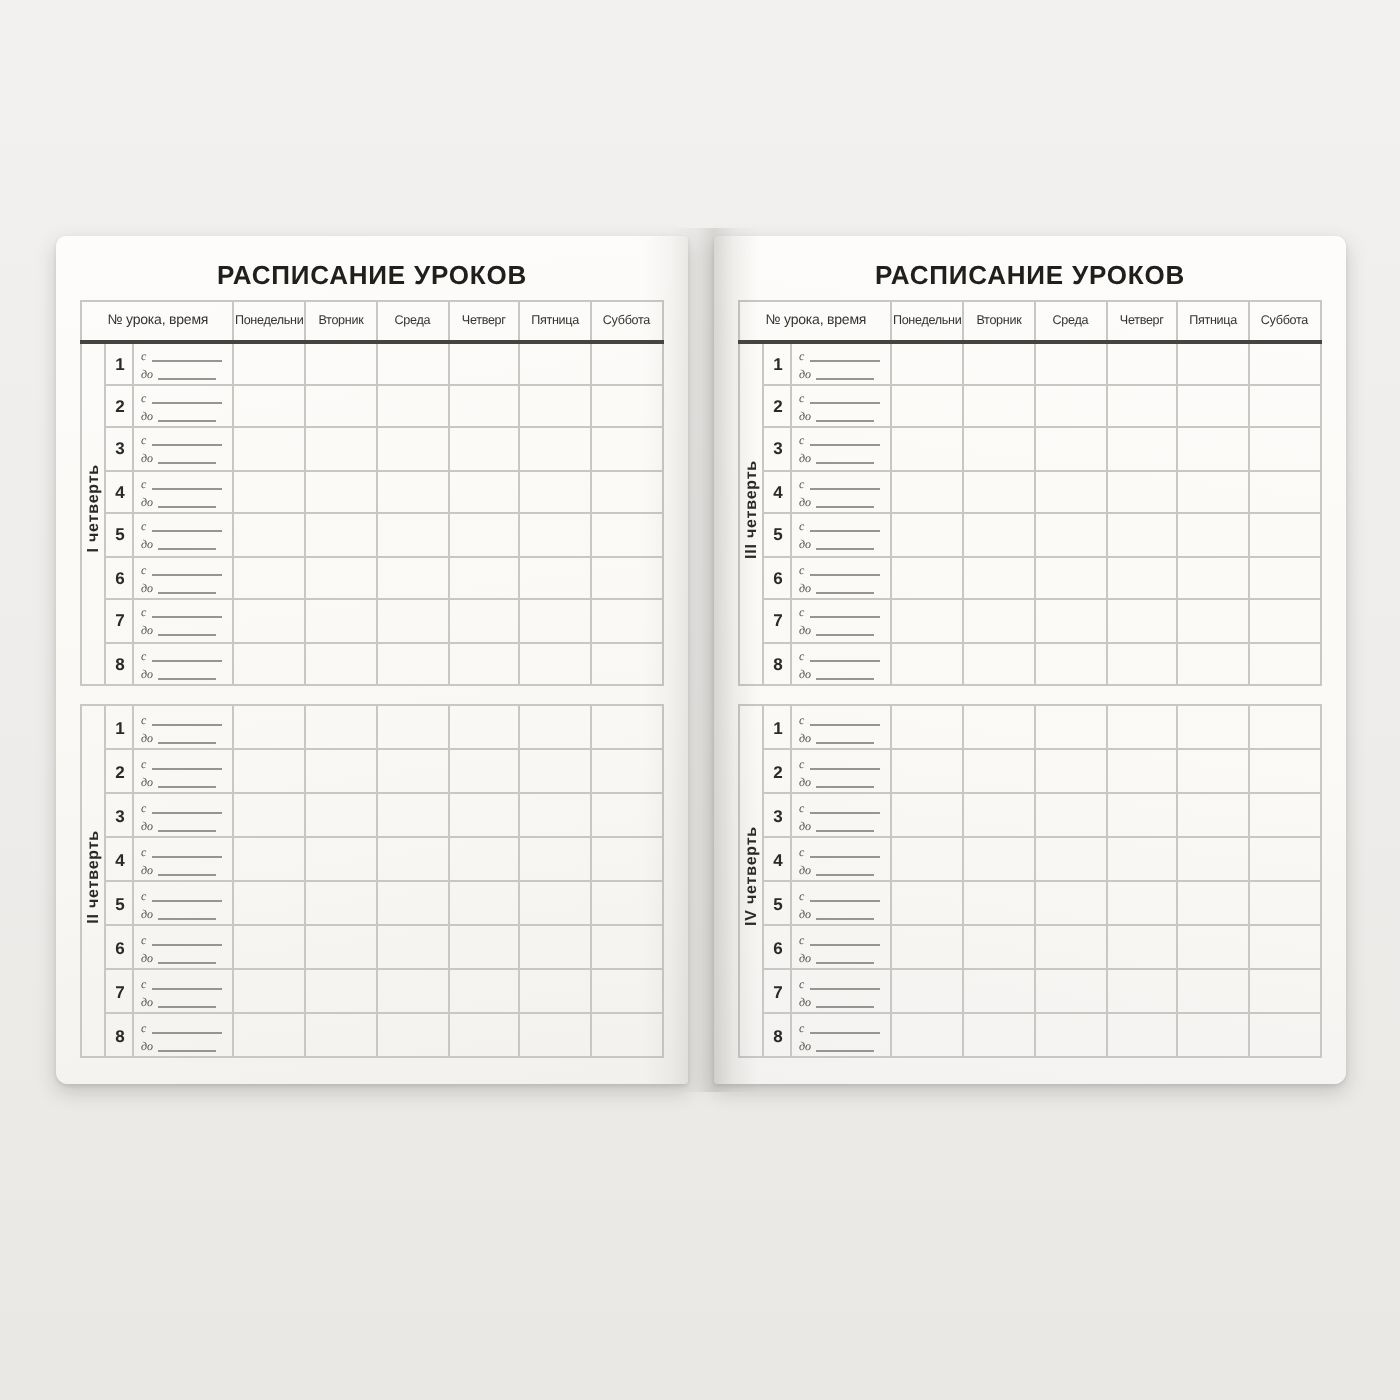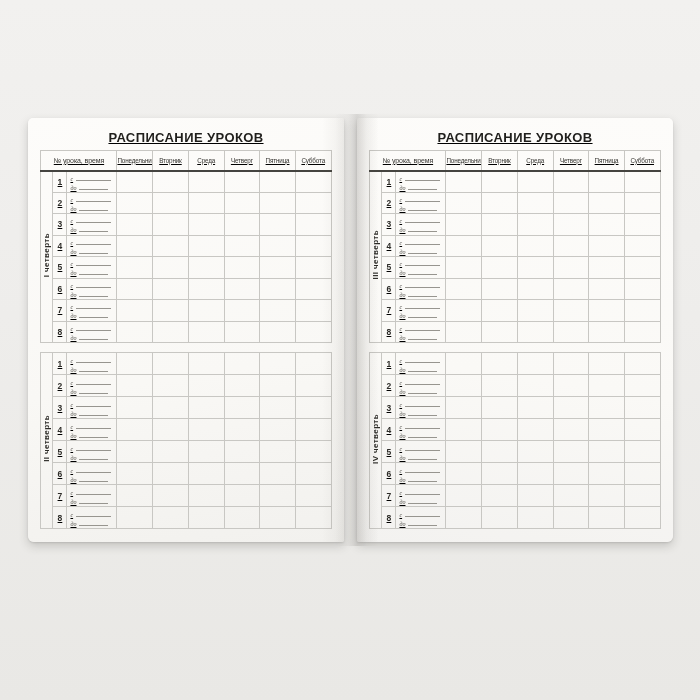--- a/index.html
+++ b/index.html
@@ -12,21 +12,20 @@
   .notebook{
     position:absolute;left:28px;top:118px;width:645px;height:424px;
     display:flex;gap:13px;
   }
   .page{
     position:relative;
     width:316px;height:424px;box-sizing:border-box;
     background:linear-gradient(168deg,#fdfcfa 0%,#faf9f6 55%,#f3f2ef 100%);
     border-radius:4px 4px 5px 5px;
     box-shadow:0 4px 10px rgba(60,58,54,0.22),0 1px 2px rgba(0,0,0,0.10);
-    text-decoration:underline;
   }
   .page-left{border-radius:5px 2px 2px 6px;
     background:linear-gradient(172deg,#fdfcfa 0%,#f9f8f5 60%,#f2f1ee 100%);}
   .page-right{border-radius:2px 5px 6px 2px;
     background:linear-gradient(188deg,#fdfcfa 0%,#faf9f6 60%,#f3f2f0 100%);}
   .page-left::after{content:"";position:absolute;top:0;right:0;bottom:0;width:22px;
     background:linear-gradient(to right,rgba(90,85,78,0) 0%,rgba(90,85,78,0.08) 100%);
     border-radius:0 2px 2px 0;pointer-events:none;}
   .page-right::after{content:"";position:absolute;top:0;left:0;bottom:0;width:22px;
     background:linear-gradient(to left,rgba(90,85,78,0) 0%,rgba(90,85,78,0.07) 100%);

